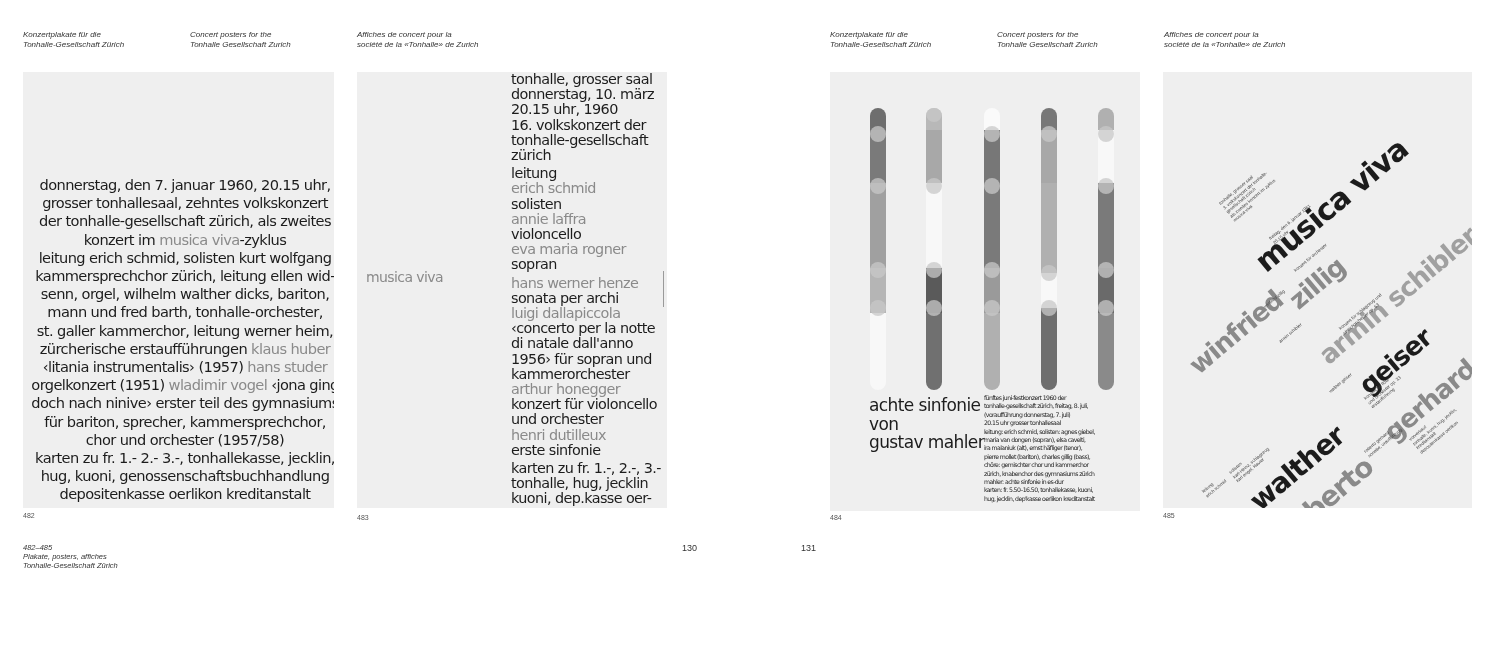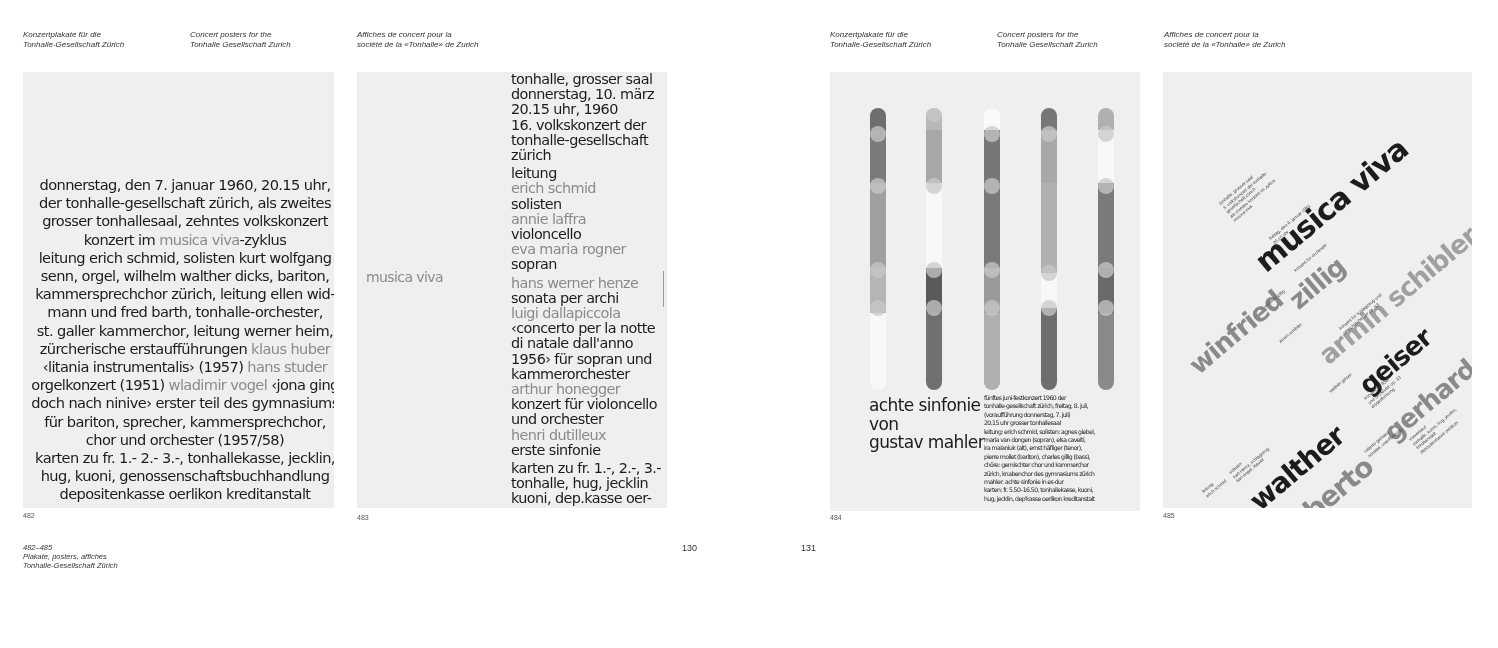--- a/index.html
+++ b/index.html
@@ -55,26 +55,26 @@
   <div>Tonhalle Gesellschaft Zurich</div>
 </div>
 <div class="caption" style="left:1164px;top:30px;">
   <div>Affiches de concert pour la</div>
   <div>société de la «Tonhalle» de Zurich</div>
 </div>
 
 <div class="poster" id="p1" style="left:23px;top:72px;width:311px;height:436px;">
   <div class="body blk" id="p1body">
       <div style="white-space: nowrap;"><span class="d">donnerstag, den 7. januar 1960, 20.15 uhr,</span></div>
+      <div style="white-space: nowrap;"><span class="d">grosser tonhallesaal, zehntes volkskonzert</span></div>
       <div style="white-space: nowrap;"><span class="d">der tonhalle-gesellschaft zürich, als zweites</span></div>
-      <div style="white-space: nowrap;"><span class="d">grosser tonhallesaal, zehntes volkskonzert</span></div>
       <div style="white-space: nowrap;"><span class="d">konzert im </span><span class="g">musica viva</span><span class="d">-zyklus</span></div>
       <div style="white-space: nowrap;"><span class="d">leitung erich schmid, solisten kurt wolfgang</span></div>
+      <div style="white-space: nowrap;"><span class="d">kammersprechchor zürich, leitung ellen wid-</span></div>
       <div style="white-space: nowrap;"><span class="d">senn, orgel, wilhelm walther dicks, bariton,</span></div>
-      <div style="white-space: nowrap;"><span class="d">kammersprechchor zürich, leitung ellen wid-</span></div>
       <div style="white-space: nowrap;"><span class="d">mann und fred barth, tonhalle-orchester,</span></div>
       <div style="white-space: nowrap;"><span class="d">st. galler kammerchor, leitung werner heim,</span></div>
       <div style="white-space: nowrap;"><span class="d">zürcherische erstaufführungen </span><span class="g">klaus huber</span></div>
       <div style="white-space: nowrap;"><span class="d">‹litania instrumentalis› (1957) </span><span class="g">hans studer</span></div>
       <div style="white-space: nowrap;"><span class="d">orgelkonzert (1951) </span><span class="g">wladimir vogel</span><span class="d"> ‹jona ging</span></div>
       <div style="white-space: nowrap;"><span class="d">doch nach ninive› erster teil des gymnasiums</span></div>
       <div style="white-space: nowrap;"><span class="d">für bariton, sprecher, kammersprechchor,</span></div>
       <div style="white-space: nowrap;"><span class="d">chor und orchester (1957/58)</span></div>
       <div style="white-space: nowrap;"><span class="d">karten zu fr. 1.- 2.- 3.-, tonhallekasse, jecklin,</span></div>
       <div style="white-space: nowrap;"><span class="d">hug, kuoni, genossenschaftsbuchhandlung</span></div>

